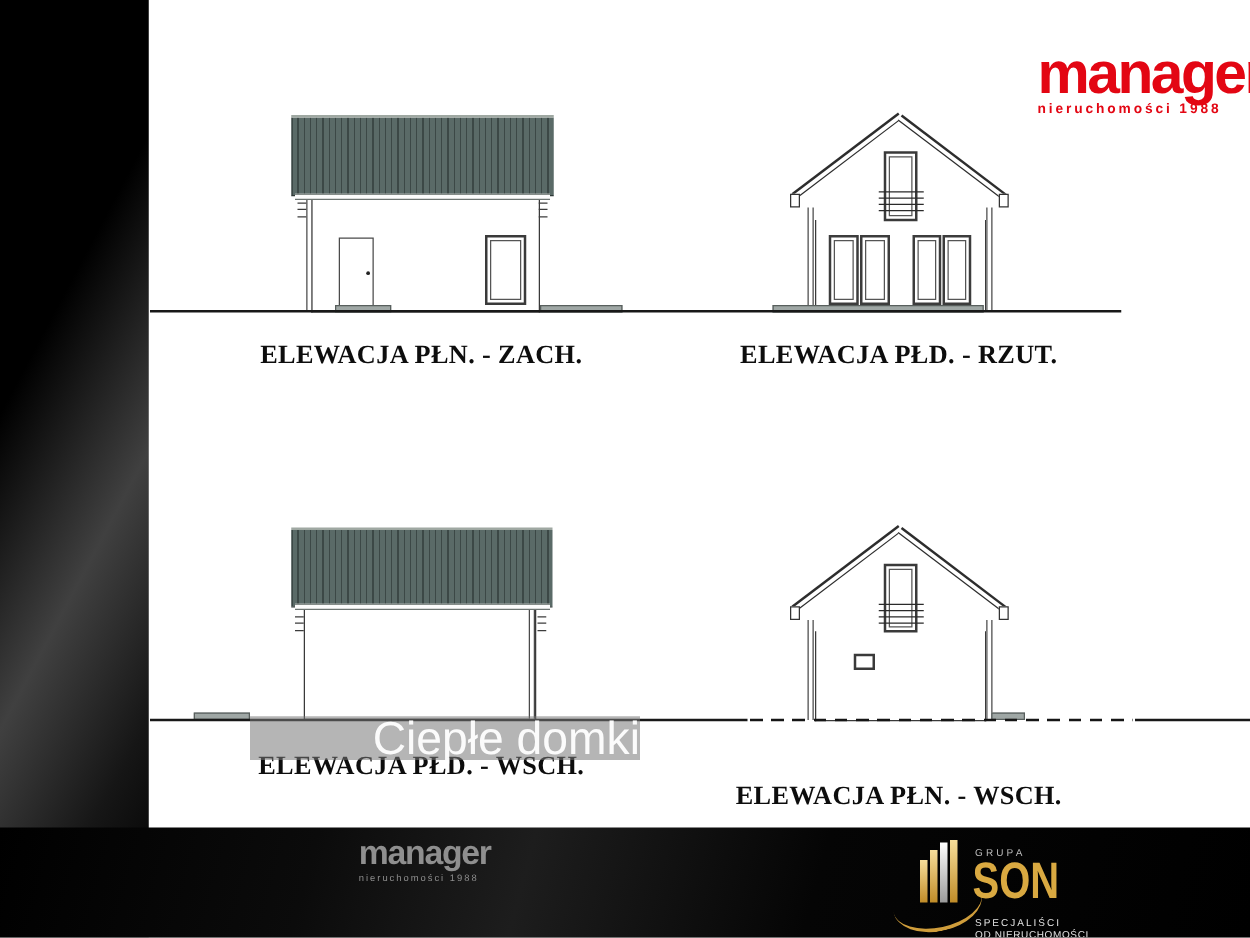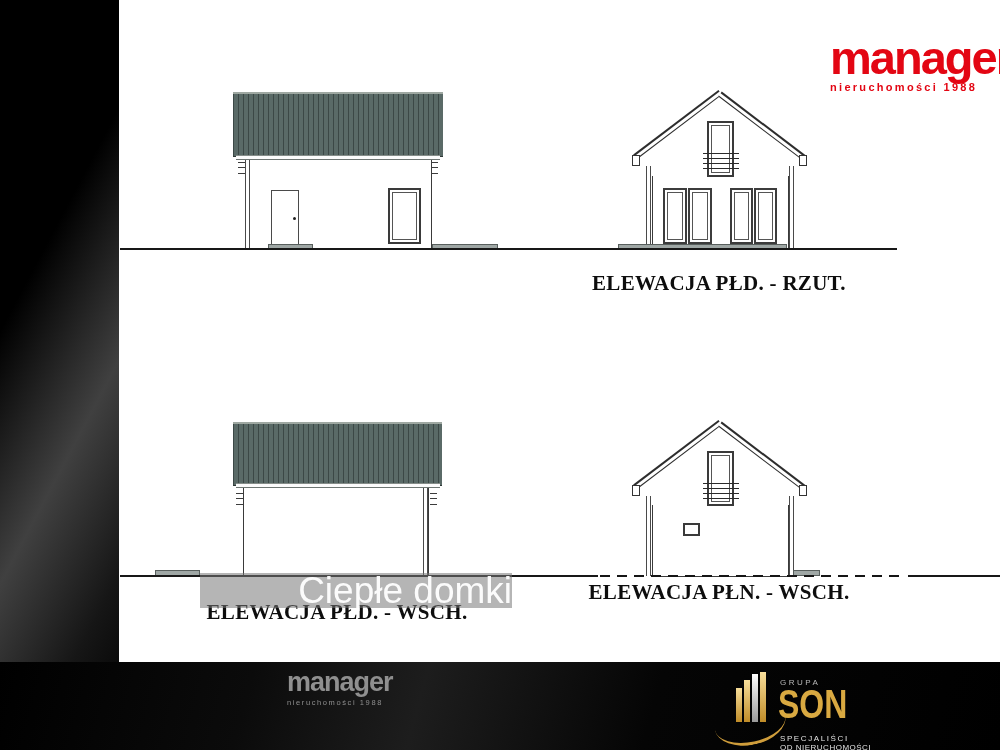--- a/index.html
+++ b/index.html
@@ -106,20 +106,21 @@
         </div>
       <div class="panel">
           <div class="inner"></div>
         </div>
     </div>
     <div class="abs platform" style="left:618px;top:244px;width:167px;height:4px;"></div>
   </div>
 
   <div class="abs gline" style="left:120px;top:248px;width:777px;"></div>
 
+  <div class="abs lbl" style="left:187px;top:271px;">ELEWACJA PŁN. - ZACH.</div>
   <div class="abs lbl" style="left:569px;top:271px;">ELEWACJA PŁD. - RZUT.</div>
 
   <div>
     <div class="abs roof-flat" style="left:233px;top:422px;width:209px;height:61px;"></div>
     <div class="abs fascia" style="left:236px;top:483px;width:204px;"></div>
     <div class="abs wall" style="left:243px;top:488px;width:184px;height:87px;"></div>
     <div class="abs pipe" style="left:423px;top:488px;height:87px;"></div>
     <div class="abs tick" style="left:236px;top:493px;"></div>
     <div class="abs tick" style="left:236px;top:498px;"></div>
     <div class="abs tick" style="left:236px;top:504px;"></div>
@@ -146,21 +147,21 @@
     <div class="abs rail" style="left:703px;top:498px;"></div>
     <div class="abs frame2" style="left:683px;top:523px;width:13px;height:9px;"></div>
     <div class="abs platform" style="left:793px;top:570px;width:25px;height:4px;"></div>
   </div>
 
   <div class="abs gline" style="left:120px;top:575px;width:478px;"></div>
   <div class="abs gline" style="left:908px;top:575px;width:92px;"></div>
   <div class="abs" id="dash-seg" style="left:600px;top:575px;width:306px;"></div>
 
   <div class="abs lbl" style="left:187px;top:600px;text-align:center;">ELEWACJA PŁD. - WSCH.</div>
-  <div class="abs lbl" style="left:569px;top:580px;">ELEWACJA PŁN. - WSCH.</div>
+  <div class="abs lbl" style="left:569px;top:624px;">ELEWACJA PŁN. - WSCH.</div>
 
   <div class="abs wm-box" style="left:200px;top:573px;width:312px;height:35px;justify-content:flex-end;">
     <span class="wm-text" id="wm-left-text">Ciepłe domki</span>
   </div>
 
   <div class="abs" style="left:830px;top:38px;">
     <div id="top-logo-name">manager</div>
     <div id="top-logo-tag" style="margin-top:3px;">nieruchomości 1988</div>
   </div>
 

